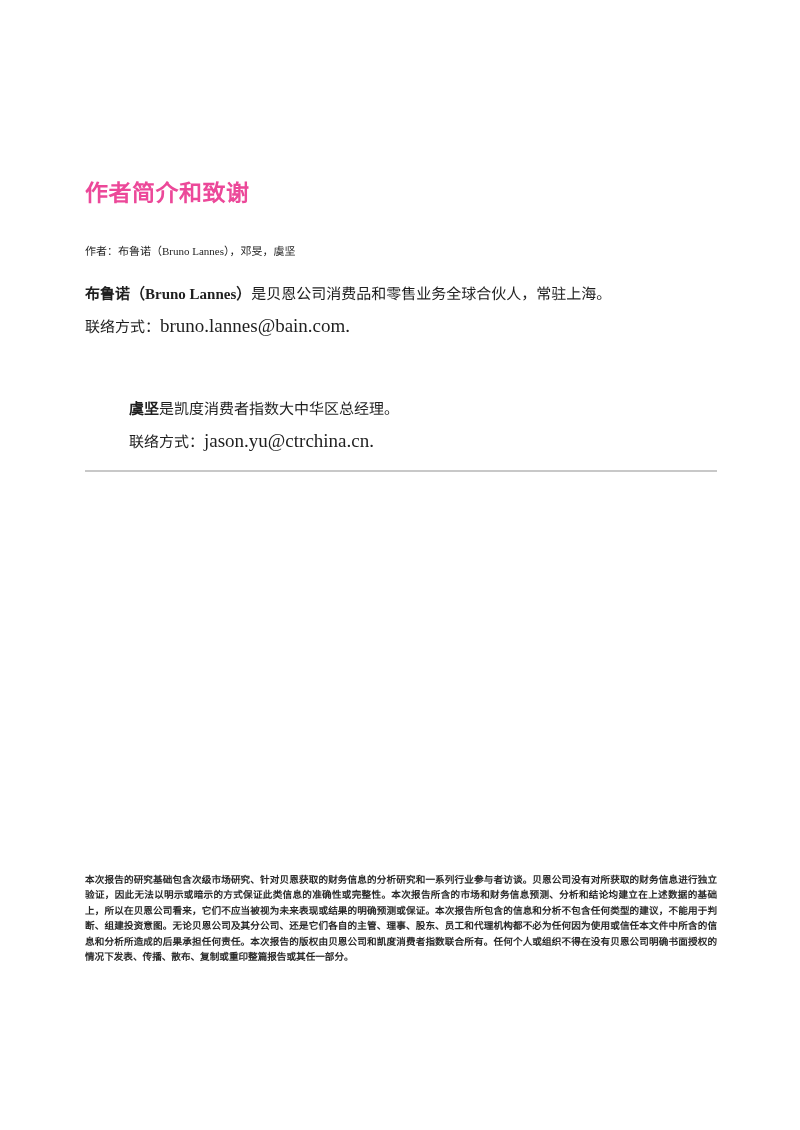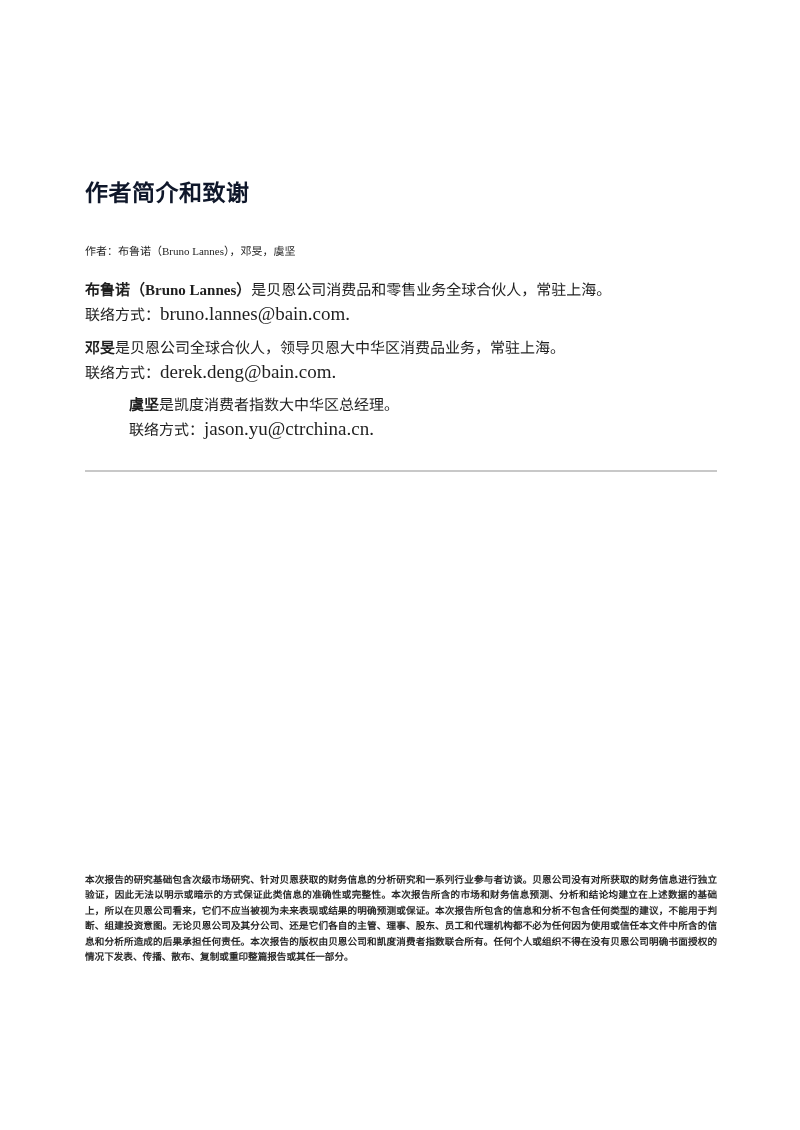--- a/index.html
+++ b/index.html
@@ -19,31 +19,31 @@
   .block {
     position: absolute;
     left: 85px;
     width: 632px;
     margin: 0;
   }
   .heading {
     top: 174px;
     font-size: 23px;
     font-weight: 700;
-    color: #0f172a;
+    color: #ec4899;
     letter-spacing: 0.5px;
   }
   .authors {
     top: 240px;
     font-size: 11px;
     line-height: 22px;
   }
   .bio {
     font-size: 15px;
-    line-height: 23px;
+    line-height: 32px;
   }
   .bio p { margin: 0; }
   .bio-1 { top: 278px; }
   .bio-2 { top: 336px; }
   .bio-3 { top: 393px; margin-left: 44px; }
   .name-bold { font-weight: 700; }
   .latin {
     font-family: "Liberation Serif", "DejaVu Serif", serif;
   }
   .email {
@@ -88,24 +88,20 @@
 
   <h1 class="block heading">作者简介和致谢</h1>
 
   <p class="block authors"><span>作者：布鲁诺（</span><span class="latin">Bruno Lannes</span><span>），邓旻，虞坚</span></p>
 
   <div class="block bio bio-1">
     <p><span class="name-bold"><span>布鲁诺（</span><span class="latin">Bruno Lannes</span><span>）</span></span><span>是贝恩公司消费品和零售业务全球合伙人，常驻上海。</span></p>
     <p><span>联络方式：</span><span class="email">bruno.lannes@bain.com.</span></p>
   </div>
 
-  <div class="block bio bio-2">
-    <p><span class="name-bold"><span>邓旻</span><span class="latin"></span><span></span></span><span>是贝恩公司全球合伙人，领导贝恩大中华区消费品业务，常驻上海。</span></p>
-    <p><span>联络方式：</span><span class="email">derek.deng@bain.com.</span></p>
-  </div>
 
   <div class="block bio bio-3">
     <p><span class="name-bold"><span>虞坚</span><span class="latin"></span><span></span></span><span>是凯度消费者指数大中华区总经理。</span></p>
     <p><span>联络方式：</span><span class="email">jason.yu@ctrchina.cn.</span></p>
   </div>
 
   <hr class="divider">
 
 
   <p class="block disclaimer">本次报告的研究基础包含次级市场研究、针对贝恩获取的财务信息的分析研究和一系列行业参与者访谈。贝恩公司没有对所获取的财务信息进行独立验证，因此无法以明示或暗示的方式保证此类信息的准确性或完整性。本次报告所含的市场和财务信息预测、分析和结论均建立在上述数据的基础上，所以在贝恩公司看来，它们不应当被视为未来表现或结果的明确预测或保证。本次报告所包含的信息和分析不包含任何类型的建议，不能用于判断、组建投资意图。无论贝恩公司及其分公司、还是它们各自的主管、理事、股东、员工和代理机构都不必为任何因为使用或信任本文件中所含的信息和分析所造成的后果承担任何责任。本次报告的版权由贝恩公司和凯度消费者指数联合所有。任何个人或组织不得在没有贝恩公司明确书面授权的情况下发表、传播、散布、复制或重印整篇报告或其任一部分。</p>

